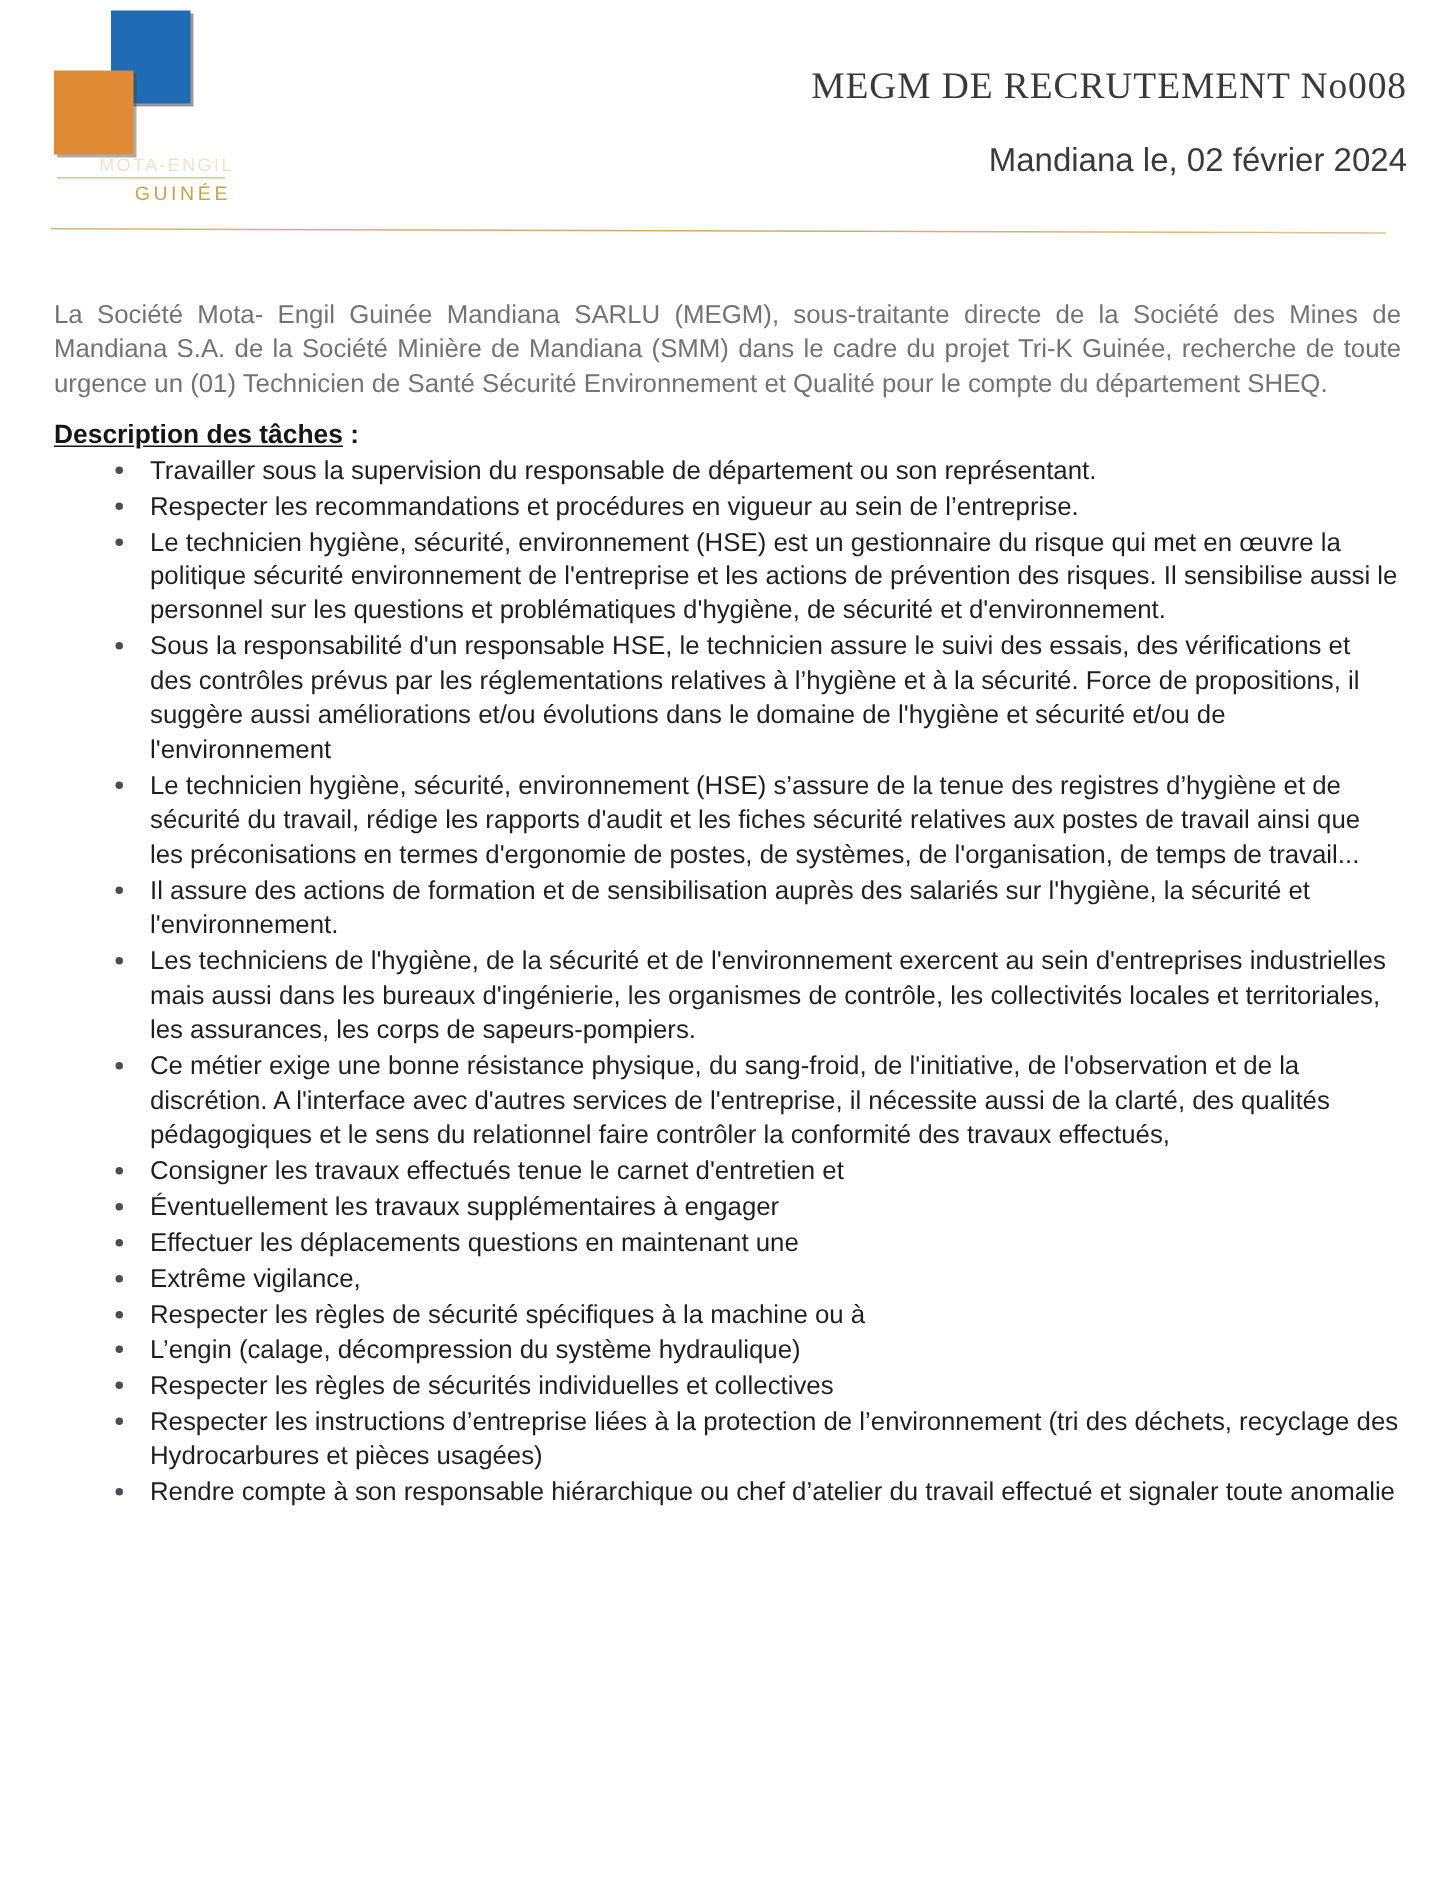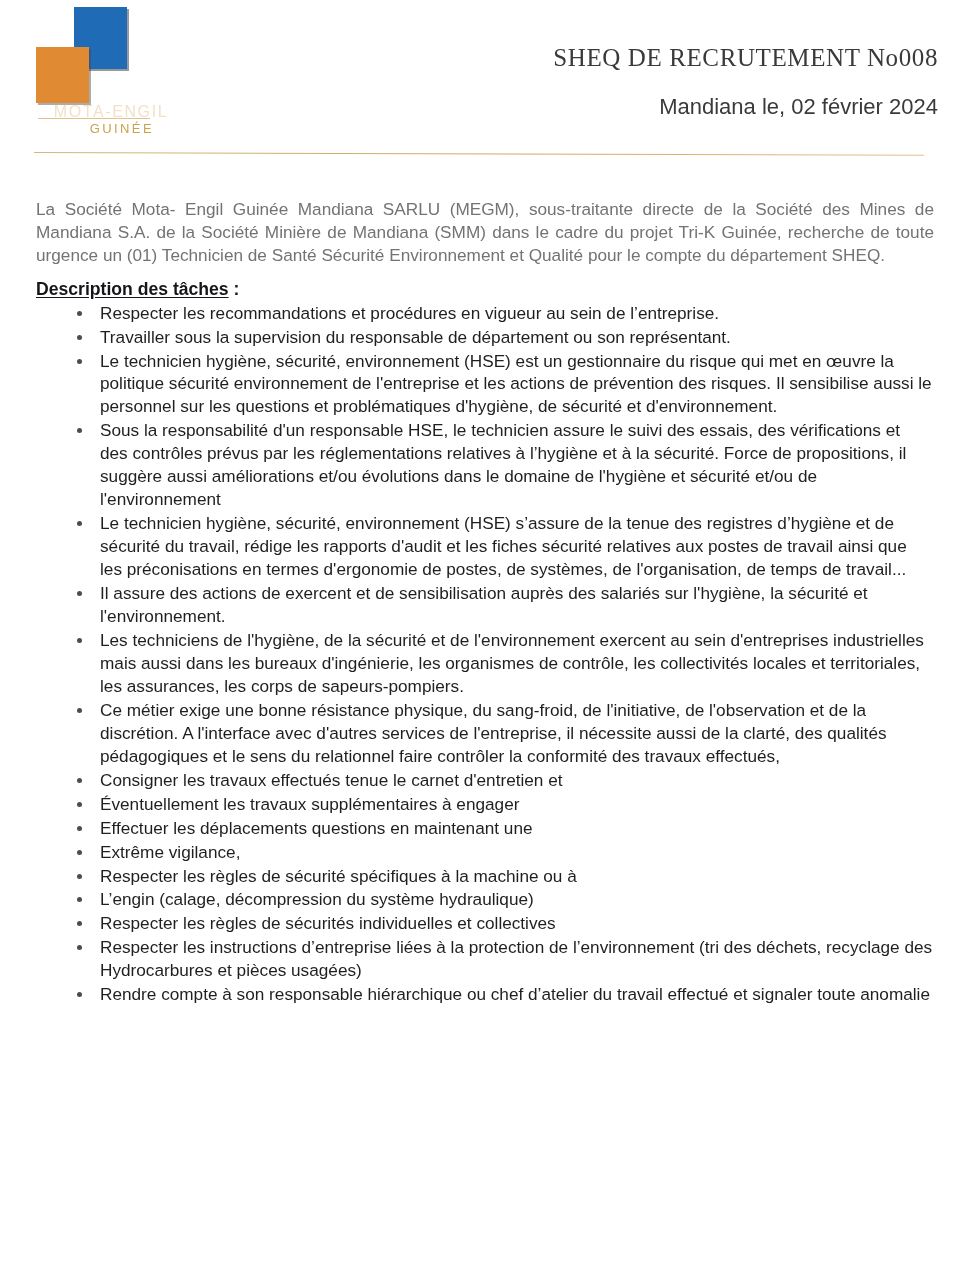--- a/index.html
+++ b/index.html
@@ -55,21 +55,21 @@
     height: 56px;
     background: #e08a34;
     box-shadow: 2px 2px 0 0 rgba(70,70,70,0.45);
   }
   .logo-wordmark {
     position: absolute;
     left: 2px;
     top: 99px;
     width: 150px;
     text-align: center;
-    font-size: 16px;
+    font-size: 12px;
     letter-spacing: 1.6px;
     color: #e8c89a;
     opacity: 0.55;
     white-space: nowrap;
   }
   .logo-rule {
     position: absolute;
     left: 4px;
     top: 114px;
     width: 112px;
@@ -198,42 +198,42 @@
       <div class="logo-squares">
         <div class="logo-sq-blue"></div>
         <div class="logo-sq-orange"></div>
       </div>
       <div class="logo-wordmark">MOTA-ENGIL</div>
       <div class="logo-rule"></div>
       <div class="logo-country">GUINÉE</div>
     </div>
 
     <div class="header-right">
-      <div class="doc-title">SHEQ DE RECRUTEMENT No008</div>
+      <div class="doc-title">MEGM DE RECRUTEMENT No008</div>
       <div class="doc-place-date">Mandiana le, 02 février 2024</div>
     </div>
 
     <div class="header-rule"></div>
   </div>
 
   <div class="content">
 
     <p class="intro">La Société Mota- Engil Guinée Mandiana SARLU (MEGM), sous-traitante directe de la Société des Mines de Mandiana S.A. de la Société Minière de Mandiana (SMM) dans le cadre du projet Tri-K Guinée, recherche de toute urgence un (01) Technicien  de Santé Sécurité Environnement et Qualité pour le compte du département SHEQ.</p>
 
     <div class="section-heading">
       <span class="u">Description des tâches</span><span> :</span>
     </div>
 
     <ul class="tasks">
+      <li>Travailler sous la supervision du responsable de département ou son représentant.</li>
       <li>Respecter les recommandations et procédures en vigueur au sein de l’entreprise.</li>
-      <li>Travailler sous la supervision du responsable de département ou son représentant.</li>
       <li class="wide">Le technicien hygiène, sécurité, environnement (HSE) est un gestionnaire du risque qui met en œuvre la politique sécurité environnement de l'entreprise et les actions de prévention des risques. Il sensibilise aussi le personnel sur les questions et problématiques d'hygiène, de sécurité et d'environnement.</li>
       <li class="wide">Sous la responsabilité d'un responsable HSE, le technicien assure le suivi des essais, des vérifications et des contrôles prévus par les réglementations relatives à l’hygiène et à la sécurité. Force de propositions, il suggère aussi améliorations et/ou évolutions dans le domaine de l'hygiène et sécurité et/ou de l'environnement</li>
       <li class="wide">Le technicien hygiène, sécurité, environnement (HSE) s’assure de la tenue des registres d’hygiène et de sécurité du travail, rédige les rapports d'audit et les fiches sécurité relatives aux postes de travail ainsi que les préconisations en termes d'ergonomie de postes, de systèmes, de l'organisation, de temps de travail...</li>
-      <li>Il assure des actions de exercent et de sensibilisation auprès des salariés sur l'hygiène, la sécurité et l'environnement.</li>
+      <li>Il assure des actions de formation et de sensibilisation auprès des salariés sur l'hygiène, la sécurité et l'environnement.</li>
       <li class="wide">Les techniciens de l'hygiène, de la sécurité et de l'environnement exercent au sein d'entreprises industrielles mais aussi dans les bureaux d'ingénierie, les organismes de contrôle, les collectivités locales et territoriales, les assurances, les corps de sapeurs-pompiers.</li>
       <li class="wide">Ce métier exige une bonne résistance physique, du sang-froid, de l'initiative, de l'observation et de la discrétion. A l'interface avec d'autres services de l'entreprise, il nécessite aussi de la clarté, des qualités pédagogiques et le sens du relationnel faire contrôler la conformité des travaux effectués,</li>
       <li>Consigner les travaux effectués tenue le carnet d'entretien et</li>
       <li>Éventuellement les travaux supplémentaires à engager</li>
       <li>Effectuer les déplacements questions en maintenant une</li>
       <li>Extrême vigilance,</li>
       <li>Respecter les règles de sécurité spécifiques à la machine ou à</li>
       <li>L’engin (calage, décompression du système hydraulique)</li>
       <li>Respecter les règles de sécurités individuelles et collectives</li>
       <li>Respecter les instructions d’entreprise liées à la protection de l’environnement (tri des déchets, recyclage des Hydrocarbures et pièces usagées)</li>

